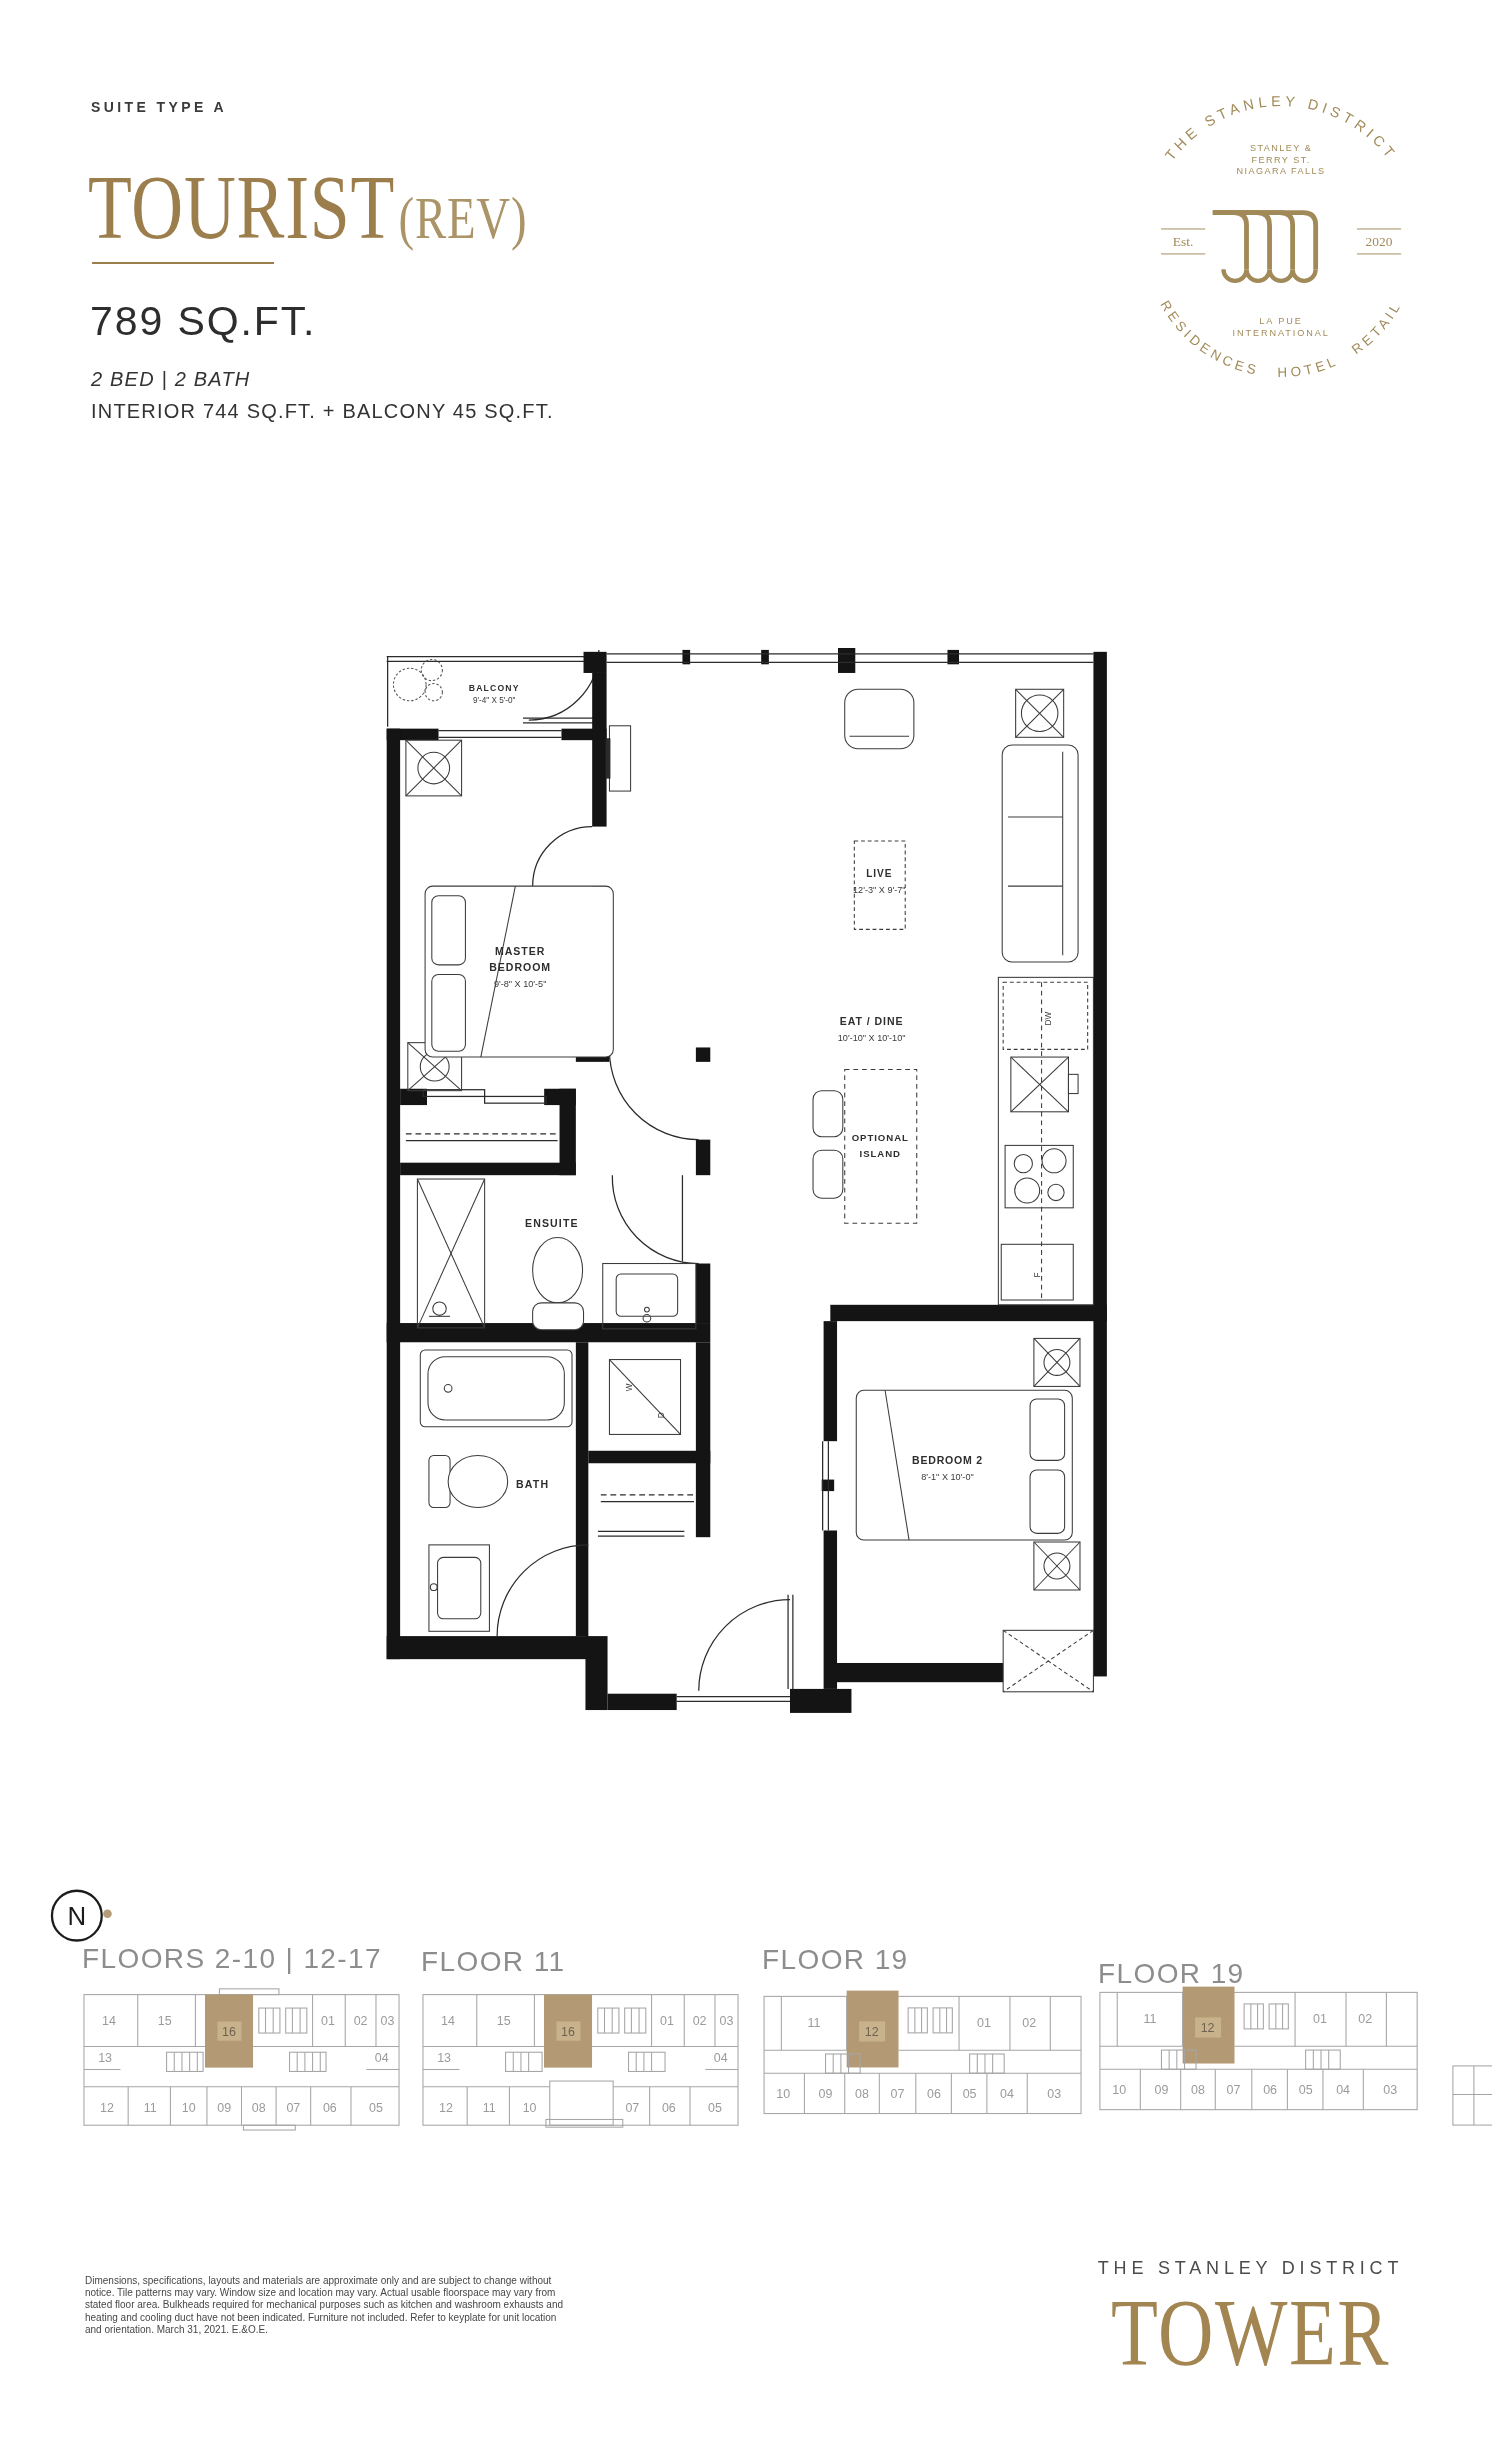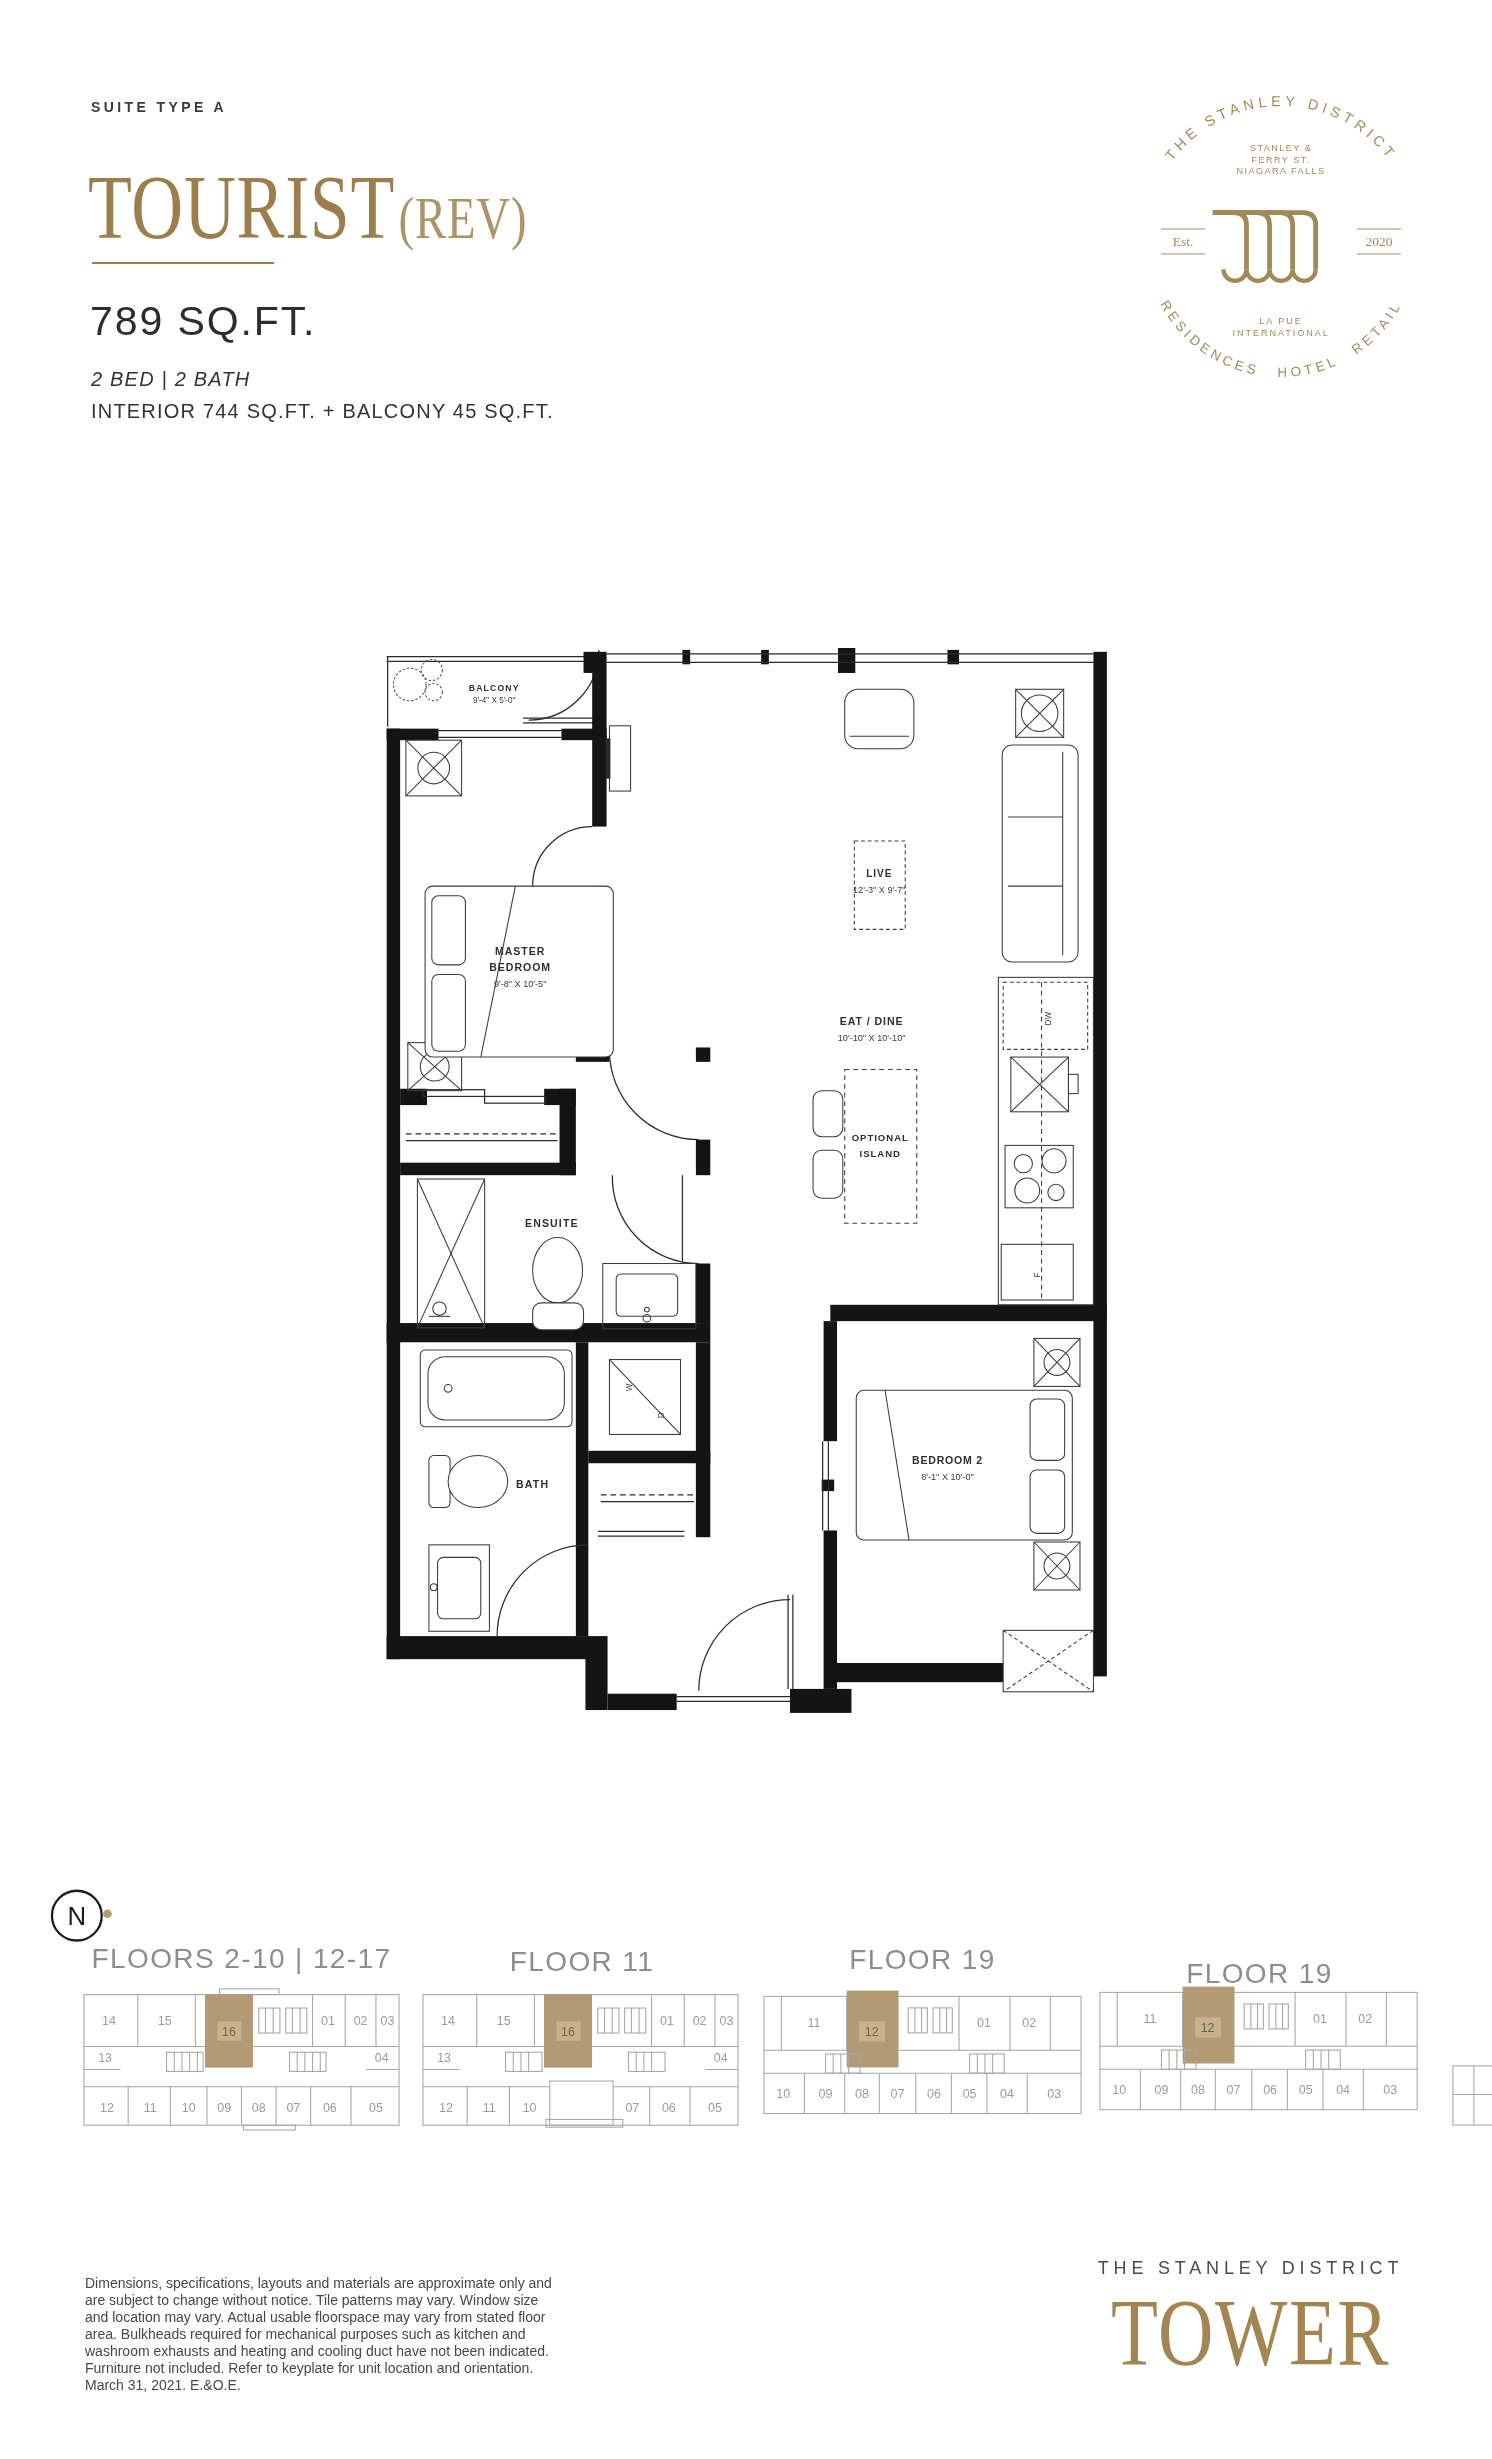--- a/index.html
+++ b/index.html
@@ -18,27 +18,27 @@
 
   .logo-svg { left:1134px; top:82px; }
   .logo-txt { font-family:"Liberation Sans", sans-serif; fill:#a18a58; }
 
   .plan-svg { left:379px; top:644px; }
   .plan-label { font-family:"Liberation Sans", sans-serif; fill:#2e2e2e; font-weight:600; }
   .plan-dim { font-family:"Liberation Sans", sans-serif; fill:#3a3a3a; }
 
   .compass-svg { left:48px; top:1885px; }
 
-  .kp-title { position:absolute; font-size:28px; color:#8d8d8d; letter-spacing:1.4px; text-align:center; font-weight:400; }
+  .kp-title { position:absolute; font-size:28px; color:#8d8d8d; letter-spacing:1.4px; text-align:left; font-weight:400; }
   .kp-svg { position:absolute; }
   .kp-line { stroke:#a5a5a5; stroke-width:1.1; fill:none; }
   .kp-num { font-family:"Liberation Sans", sans-serif; font-size:13px; fill:#9b9b9b; text-anchor:middle; }
   .kp-hl-num { font-family:"Liberation Sans", sans-serif; font-size:13px; fill:#6f6350; text-anchor:middle; }
 
-  .disclaimer { left:85px; top:2275px; width:480px; font-size:14px; line-height:1.22; color:#474747; }
+  .disclaimer { left:85px; top:2275px; width:480px; font-size:10px; line-height:1.22; color:#474747; }
 
   .footer-brand { left:1049px; top:2258px; width:403px; text-align:center; }
   .footer-top { font-size:18px; letter-spacing:4.8px; color:#4b4b4b; font-weight:500; }
   .footer-name { margin-top:5.8px; font-family:"Liberation Serif", serif; font-size:96px; line-height:1; color:#a28551; letter-spacing:1.9px; transform:scaleX(.8); transform-origin:center top; }
 
   svg text { text-anchor:middle; }
   .wall { fill:#141414; }
   .thin { stroke:#2b2b2b; stroke-width:1.3; fill:none; }
   .furn { stroke:#3c3c3c; stroke-width:1.1; fill:#ffffff; }
   .furnn { stroke:#3c3c3c; stroke-width:1.1; fill:none; }

